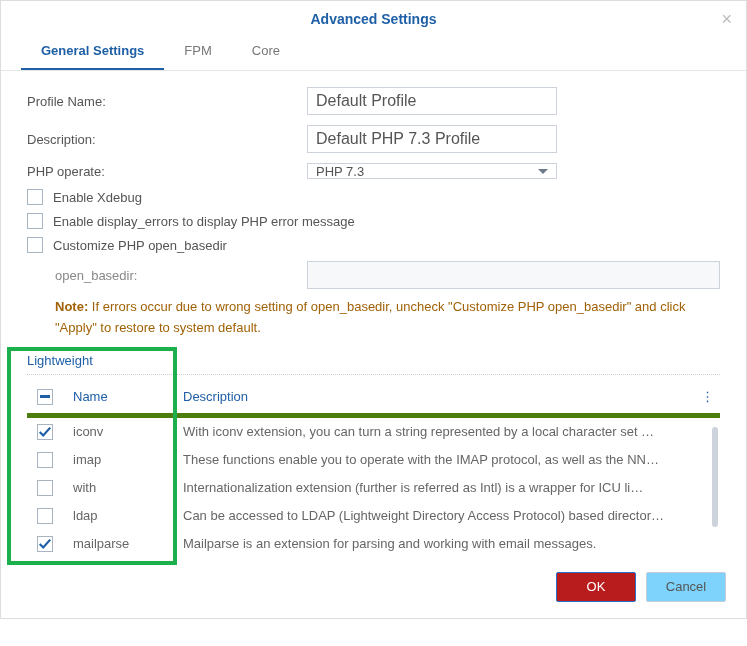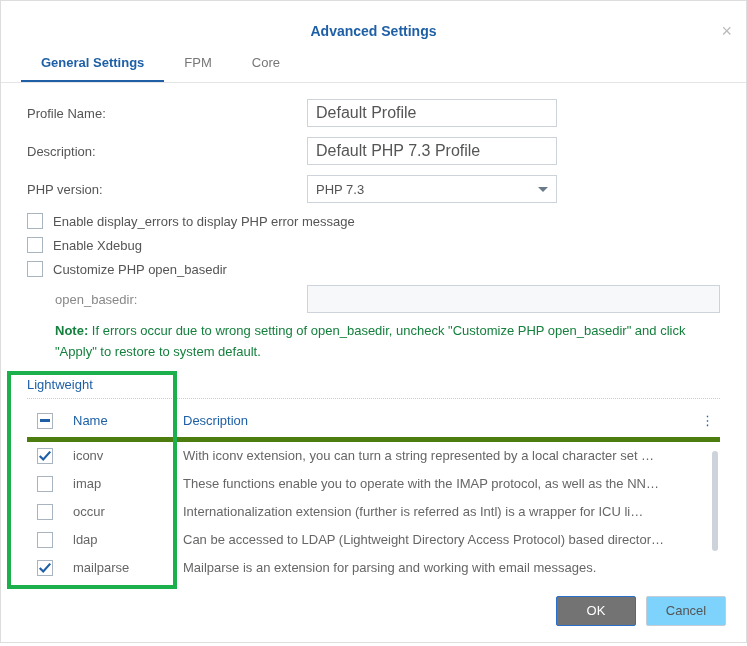--- a/index.html
+++ b/index.html
@@ -12,21 +12,20 @@
     width: 747px;
   }
   .dialog {
     border: 1px solid #ddd;
     width: 747px;
   }
   .dialog-header {
     position: relative;
     text-align: center;
     padding: 10px 0 6px 0;
-    margin-top: 12px;
   }
   .dialog-title {
     color: #1e5fa6;
     font-weight: 600;
     font-size: 14px;
   }
   .close-x {
     position: absolute;
     right: 14px;
     top: 8px;
@@ -66,21 +65,21 @@
   .text-input {
     width: 250px;
     height: 28px;
     border: 1px solid #ccd3db;
     padding: 0 8px;
     font-size: 16px;
     color: #555;
   }
   .select {
     width: 250px;
-    height: 28px;
+    height: 16px;
     border: 1px solid #ccd3db;
     display: flex;
     align-items: center;
     justify-content: space-between;
     padding: 0 8px;
     cursor: pointer;
     color: #555;
   }
   .chev {
     width: 0; height: 0;
@@ -112,21 +111,21 @@
   }
   .sub-row .label { width: 252px; color:#888; }
   .wide-input {
     flex: 1;
     height: 28px;
     border: 1px solid #ccd3db;
     background: #f7f8f9;
   }
   .note {
     margin: 8px 0 14px 28px;
-    color: #15803d;
+    color: #a16207;
     line-height: 1.6;
   }
   .highlight-box {
     position: absolute;
     border: 4px solid #1bb04c;
     pointer-events: none;
   }
   .ext-section {
     position: relative;
   }
@@ -186,21 +185,21 @@
     min-width: 80px;
     height: 30px;
     border: 1px solid #c4cdd6;
     background: #7dd3fc;
     color: #555;
     cursor: pointer;
     font-size: 13px;
     border-radius: 2px;
   }
   .btn.primary {
-    background: #737373;
+    background: #b91c1c;
     border-color: #2a6fc9;
     color: #fff;
   }
 </style>
 </head>
 <body>
 
 <div class="dialog">
 
   <div class="dialog-header">
@@ -220,40 +219,40 @@
       <div class="label">Profile Name:</div>
       <input class="text-input" value="Default Profile" style="">
     </div>
 
     <div class="row">
       <div class="label">Description:</div>
       <input class="text-input" value="Default PHP 7.3 Profile" style="">
     </div>
 
     <div class="row">
-      <div class="label">PHP version:</div>
+      <div class="label">PHP operate:</div>
       <div class="select">
         <span>PHP 7.3</span>
         <span class="chev"></span>
       </div>
     </div>
 
+
+    <div class="chk-row">
+      <div class="chk">
+        
+      </div>
+      <span>Enable Xdebug</span>
+    </div>
 
     <div class="chk-row">
       <div class="chk">
         
       </div>
       <span>Enable display_errors to display PHP error message</span>
-    </div>
-
-    <div class="chk-row">
-      <div class="chk">
-        
-      </div>
-      <span>Enable Xdebug</span>
     </div>
 
     <div class="chk-row">
       <div class="chk">
         
       </div>
       <span>Customize PHP open_basedir</span>
     </div>
 
     <div class="sub-row">
@@ -299,21 +298,21 @@
               <td class="chkcell">
                 <div class="chk"></div>
               </td>
               <td class="namecell">imap</td>
               <td colspan="2">These functions enable you to operate with the IMAP protocol, as well as the NN…</td>
             </tr>
             <tr>
               <td class="chkcell">
                 <div class="chk"></div>
               </td>
-              <td class="namecell">occur</td>
+              <td class="namecell">with</td>
               <td colspan="2">Internationalization extension (further is referred as Intl) is a wrapper for ICU li…</td>
             </tr>
             <tr>
               <td class="chkcell">
                 <div class="chk"></div>
               </td>
               <td class="namecell">ldap</td>
               <td colspan="2">Can be accessed to LDAP (Lightweight Directory Access Protocol) based director…</td>
             </tr>
             <tr>

